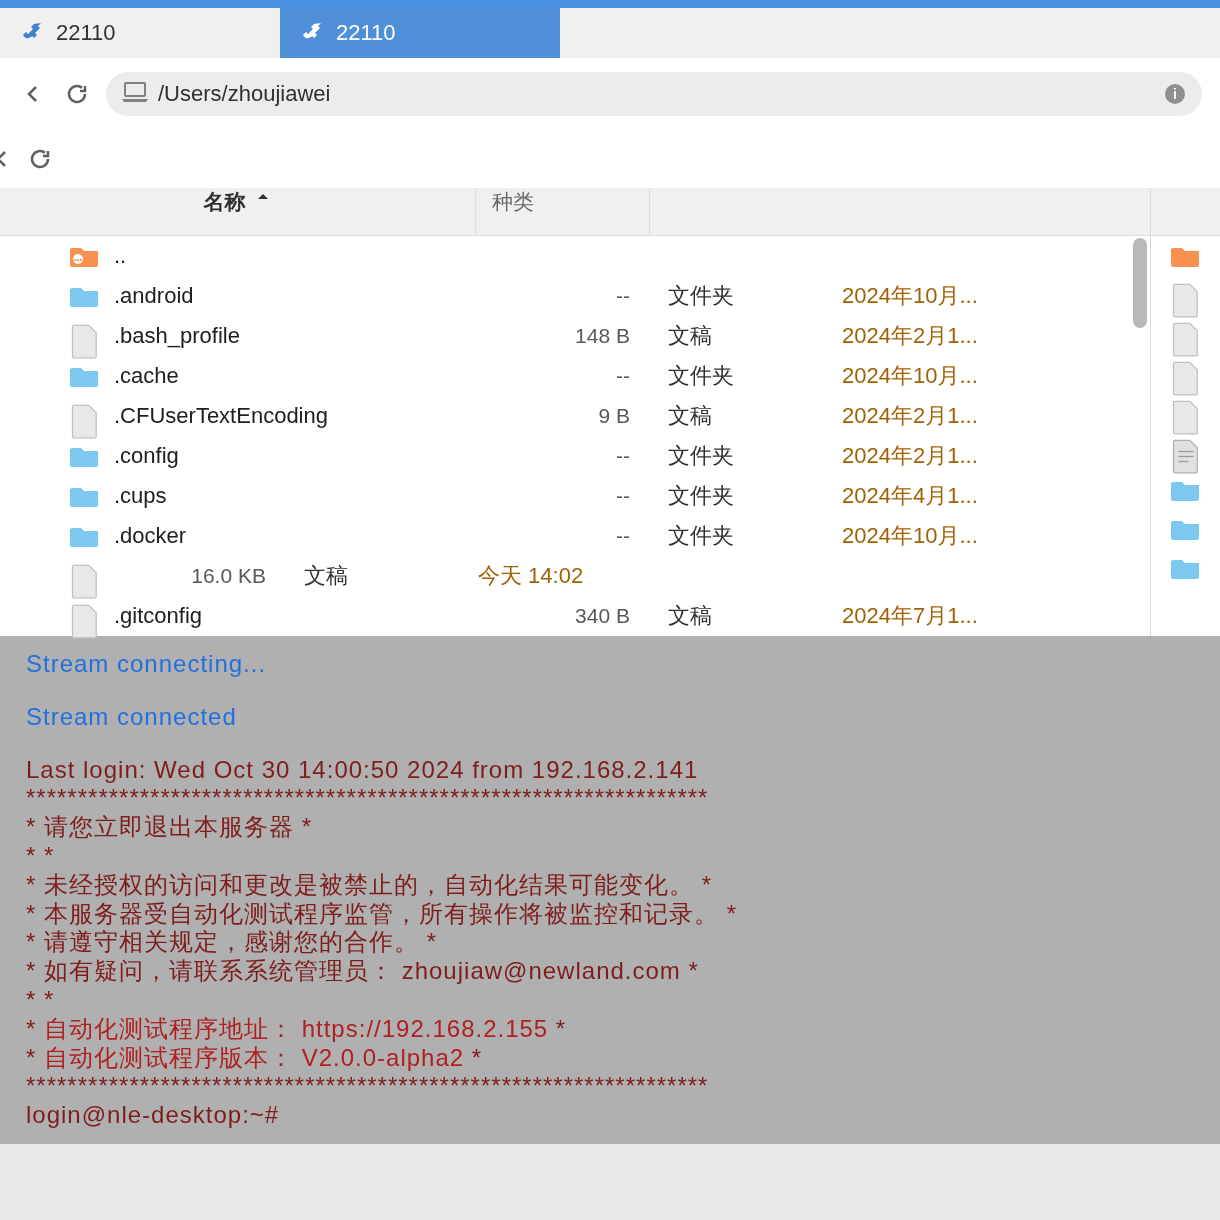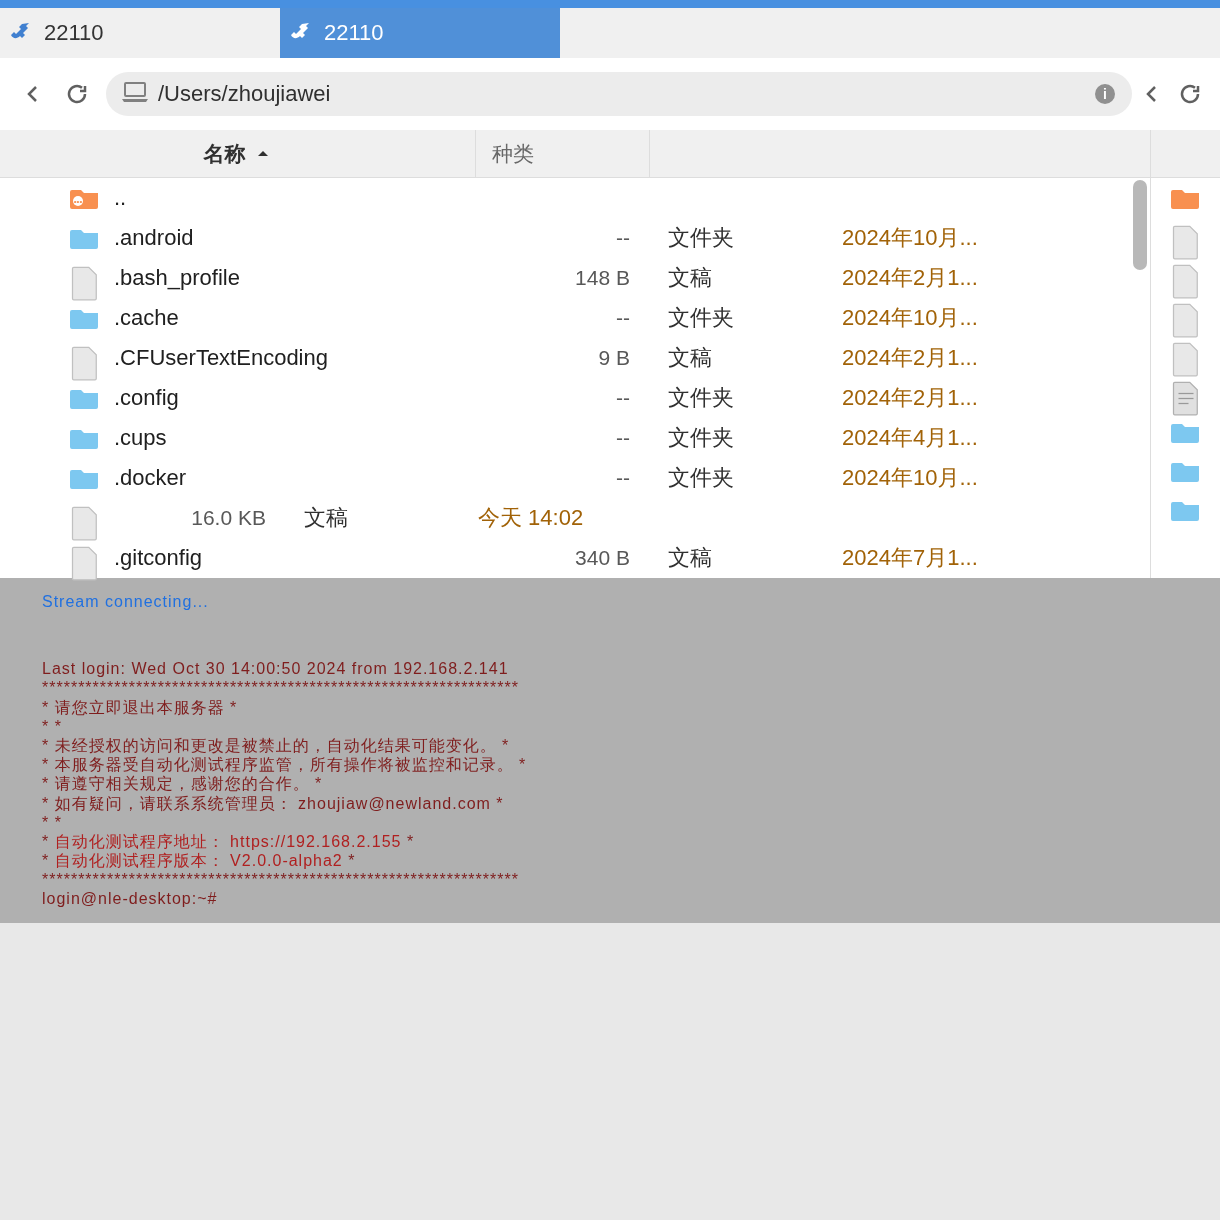--- a/index.html
+++ b/index.html
@@ -1,57 +1,57 @@
 <!DOCTYPE html>
 <html><head>
 <meta charset="utf-8">
 <style>
 * { margin: 0; padding: 0; box-sizing: border-box; font-family: -apple-system, BlinkMacSystemFont, "Segoe UI", Arial, sans-serif; }
 body { background: #e8e8e8; width: 1220px; height: 1220px; overflow: hidden; }
 .topbar { height: 8px; background: #4890e0; }
 .tabs { display: flex; background: #f0f0f0; height: 50px; }
-.tab { display: flex; align-items: center; padding: 0 8px; gap: 12px; font-size: 22px; color: #333; cursor: pointer; min-width: 280px; }
+.tab { display: flex; align-items: center; padding: 0 20px; gap: 12px; font-size: 22px; color: #333; cursor: pointer; min-width: 280px; }
 .tab.active { background: #5090d8; color: #fff; }
 .tab-icon { width: 24px; height: 24px; position: relative; }
 .tab-icon svg { width: 100%; height: 100%; }
 .content { background: #fff; }
 .navbar { display: flex; align-items: center; padding: 14px 18px; gap: 14px; background: #fff; }
-.nav-split { display: flex; width: 100%; }
+.nav-split { display: flex; width: 100%; flex-direction: column; }
 .nav-left { flex: 1; display: flex; align-items: center; gap: 14px; }
 .nav-right { width: 70px; display: flex; align-items: center; justify-content: flex-end; gap: 14px; }
 .nav-btn { width: 30px; height: 30px; display: flex; align-items: center; justify-content: center; color: #606060; cursor: pointer; }
 .nav-btn svg { width: 24px; height: 24px; }
 .pathbar { flex: 1; background: #ececec; border-radius: 24px; height: 44px; display: flex; align-items: center; padding: 0 16px; gap: 10px; }
 .pathbar .laptop { color: #808080; }
 .pathbar .path { font-size: 22px; color: #303030; flex: 1; }
 .pathbar .info { width: 22px; height: 22px; }
 .columns { display: flex; width: 100%; }
 .col-left { flex: 1; }
 .col-right { width: 70px; border-left: 1px solid #ddd; }
 .headers { display: flex; background: #f0f0f0; height: 48px; border-bottom: 1px solid #ddd; }
-.header-cell { display: flex; align-items: center; padding: 0 16px; font-size: 21px; color: #686868; border-right: 1px solid #ddd; }
+.header-cell { display: flex; padding: 0 16px; font-size: 21px; color: #686868; border-right: 1px solid #ddd; }
 .header-name { width: 476px; justify-content: center; gap: 8px; font-weight: 600; color: #303030; }
 .header-size { width: 174px; }
 .header-kind { width: 174px; }
 .header-date { flex: 1; }
 .caret { width: 18px; height: 18px; }
 .file-list { position: relative; }
 .file-row { display: flex; align-items: center; height: 40px; padding-left: 70px; }
 .file-icon { width: 30px; height: 24px; margin-right: 14px; flex-shrink: 0; }
 .folder-icon { fill: #7dc8f0; }
 .file-doc { width: 22px; height: 26px; fill: #e8e8e8; stroke: #c0c0c0; }
 .parent-icon { fill: #f89050; }
 .fname { width: 364px; font-size: 22px; color: #202020; }
 .fsize { width: 174px; text-align: right; padding-right: 22px; font-size: 21px; color: #585858; }
 .fkind { width: 174px; font-size: 22px; color: #303030; padding-left: 16px; }
 .fdate { flex: 1; font-size: 22px; color: #a16207; padding-left: 16px; }
 .scrollbar { position: absolute; right: 3px; top: 2px; width: 14px; height: 90px; background: #b8b8b8; border-radius: 7px; }
 .right-icon-col { display: flex; flex-direction: column; align-items: center; padding-top: 8px; gap: 15px; }
 .right-icon-col .mini { width: 30px; height: 24px; }
-.terminal { background: #b0b0b0; padding: 14px 42px; font-family: "Menlo", "Monaco", monospace; font-size: 16px; line-height: 1.2; letter-spacing: 1px; }
+.terminal { background: #b0b0b0; padding: 14px 26px; font-family: "Menlo", "Monaco", monospace; font-size: 24px; line-height: 1.2; letter-spacing: 1px; }
 .term-blue { color: #2070e0; }
 .term-white { color: #7f1d1d; }
 .term-red { color: #b02020; }
 .spacer { height: 24px; }
 </style>
 </head>
 <body>
 
 <div class="topbar"></div>
 
@@ -262,20 +262,21 @@
               <path class="folder-icon" d="M2 4h9l3 3h14v14a2 2 0 0 1-2 2H2a2 2 0 0 1-2-2V6a2 2 0 0 1 2-2z"></path>
             </svg></div>
         </div>
     </div>
   </div>
 </div>
 
 <div class="terminal">
   <div class="term-blue">Stream connecting...</div>
   <div class="spacer"></div>
+  <div class="term-blue">Stream connected</div>
   <div class="spacer"></div>
   <div class="term-white">Last login: Wed Oct 30 14:00:50 2024 from 192.168.2.141</div>
   <div class="term-white">******************************************************************</div>
   <div class="term-white">*                     请您立即退出本服务器                       *</div>
   <div class="term-white">*                                                                *</div>
   <div class="term-white">*   未经授权的访问和更改是被禁止的，自动化结果可能变化。         *</div>
   <div class="term-white">*   本服务器受自动化测试程序监管，所有操作将被监控和记录。       *</div>
   <div class="term-white">*   请遵守相关规定，感谢您的合作。                               *</div>
   <div class="term-white">*   如有疑问，请联系系统管理员： zhoujiaw@newland.com            *</div>
   <div class="term-white">*                                                                *</div>

